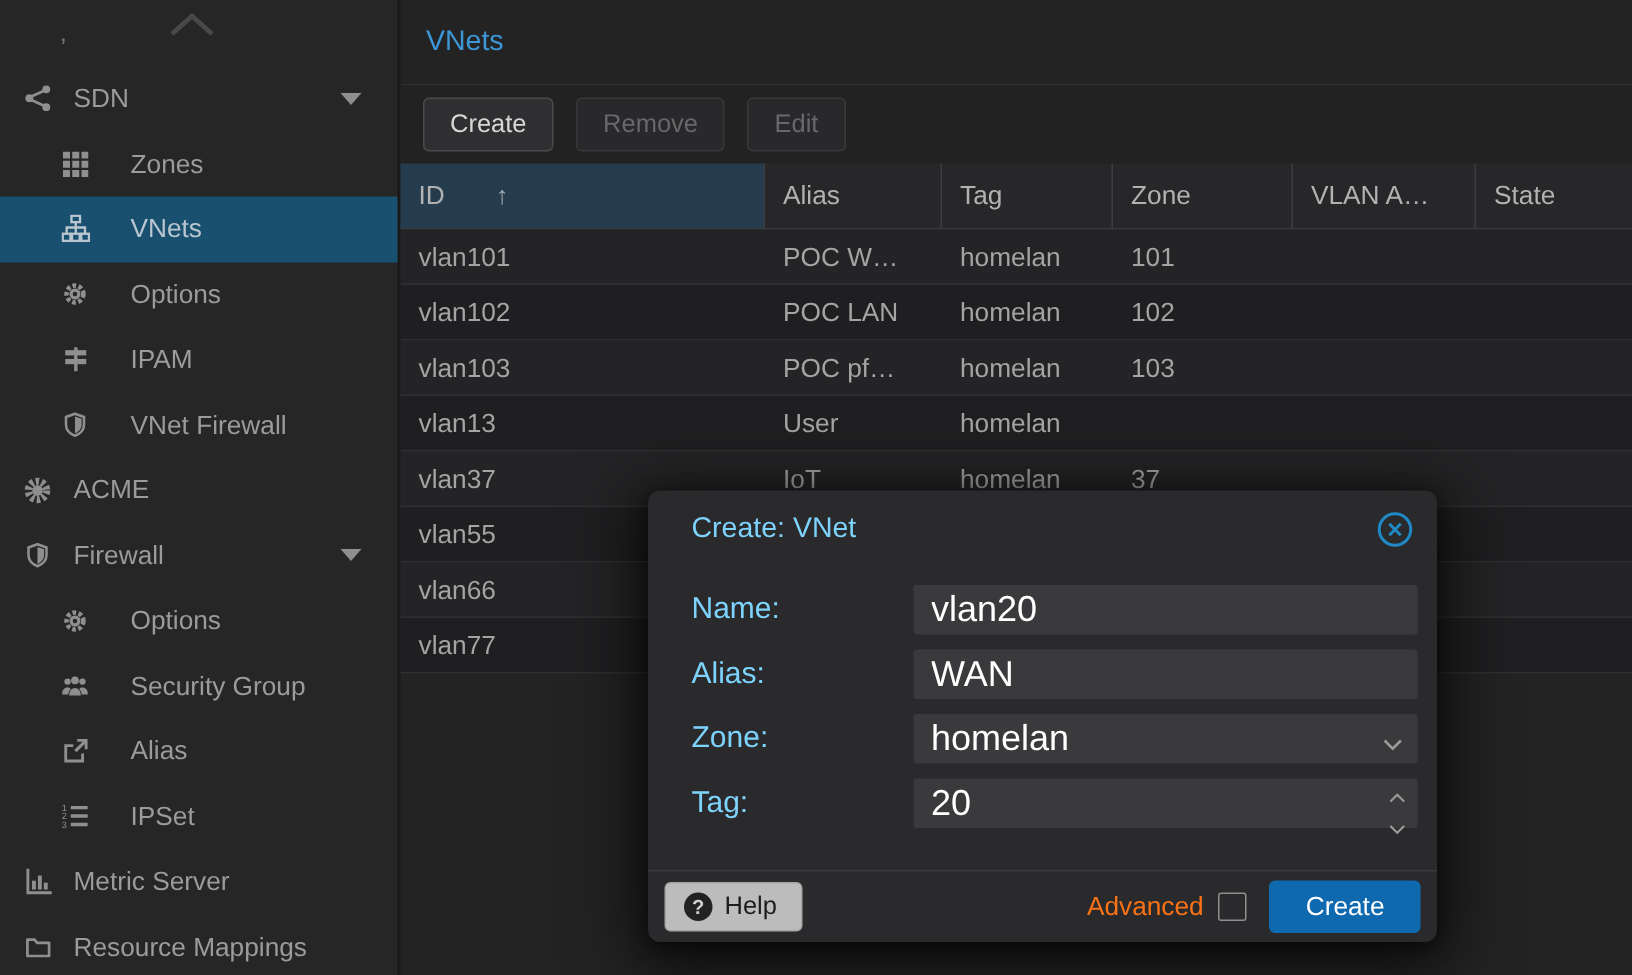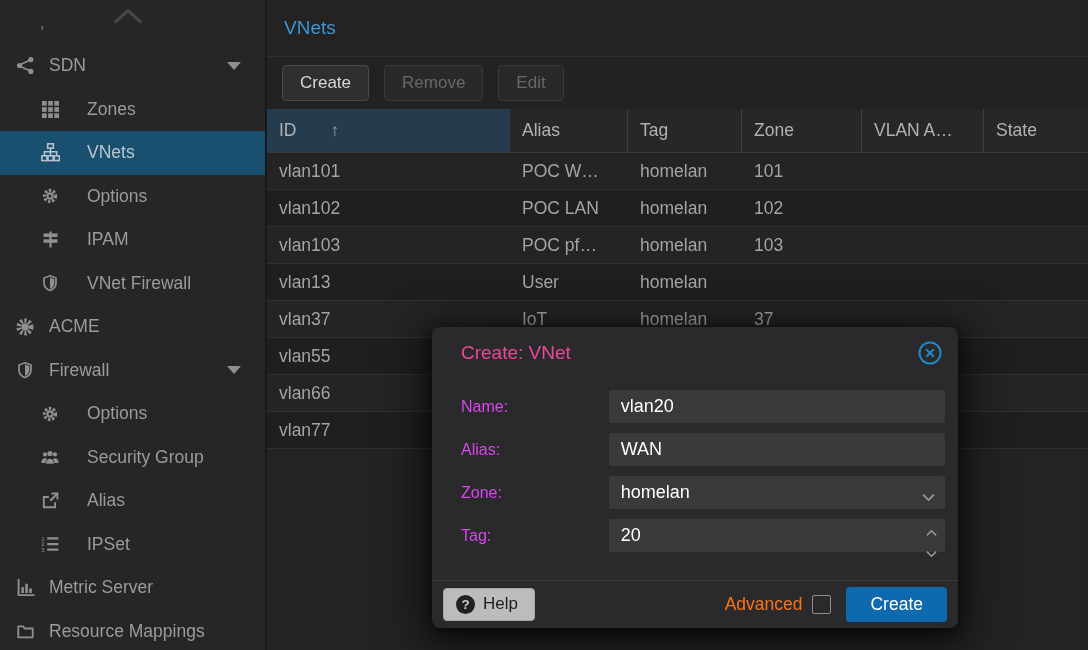--- a/index.html
+++ b/index.html
@@ -47,29 +47,29 @@
   .cell { display:flex; align-items:center; padding-left:12px; color:#a4a4a4; font-size:17.5px;
     white-space:nowrap; overflow:hidden; }
 
   
   .modal { position:absolute; left:432px; top:327px; width:526px; height:301px;
     background:#2a2a2c; border-radius:8px; z-index:10;
     box-shadow:0 10px 44px 10px rgba(0,0,0,.62), 0 3px 12px rgba(0,0,0,.55);
     display:flex; flex-direction:column; }
   .modal-header { display:flex; align-items:center; justify-content:space-between;
     padding:13px 15px 6px 29px; }
-  .modal-title { color:#ec4899; font-size:19px; }
+  .modal-title { color:#7dd3fc; font-size:19px; }
   .close-btn { width:26px; height:26px; background:none; border:none; padding:0; cursor:pointer; }
   .modal-body { flex:1; padding:18px 13px 8px 29px; }
   .field-row { display:flex; align-items:center; margin-bottom:10px; }
-  .field-label { width:148px; color:#d946ef; font-size:16px; }
+  .field-label { width:148px; color:#7dd3fc; font-size:20px; }
   .field-box { position:relative; width:337px; height:33px; background:#3a3a3c; border-radius:2px;
     display:flex; align-items:center; }
   .field-box input { width:100%; height:100%; background:transparent; border:none; outline:none;
-    color:#ffffff; font-size:18px; padding:0 12px; font-family:"Liberation Sans", sans-serif; }
+    color:#ffffff; font-size:24px; padding:0 12px; font-family:"Liberation Sans", sans-serif; }
   .sel-chev { position:absolute; right:10px; top:12px; }
   .spinner { position:absolute; right:8px; top:4px; display:flex; flex-direction:column; gap:3px; }
 
   .modal-footer { height:48px; border-top:1px solid #3a3a3c; display:flex; align-items:center;
     padding:0 11px; }
   .help-btn { display:flex; align-items:center; gap:8px; background:#bcbcbc; border:1px solid #a6a6a6;
     border-radius:4px; padding:5px 16px 6px 12px; font-size:17px; color:#1d1d1d; }
   .help-q { width:19px; height:19px; border-radius:50%; background:#222222; color:#cfcfcf;
     font-size:13.5px; font-weight:bold; display:flex; align-items:center; justify-content:center; }
   .footer-spacer { flex:1; }

